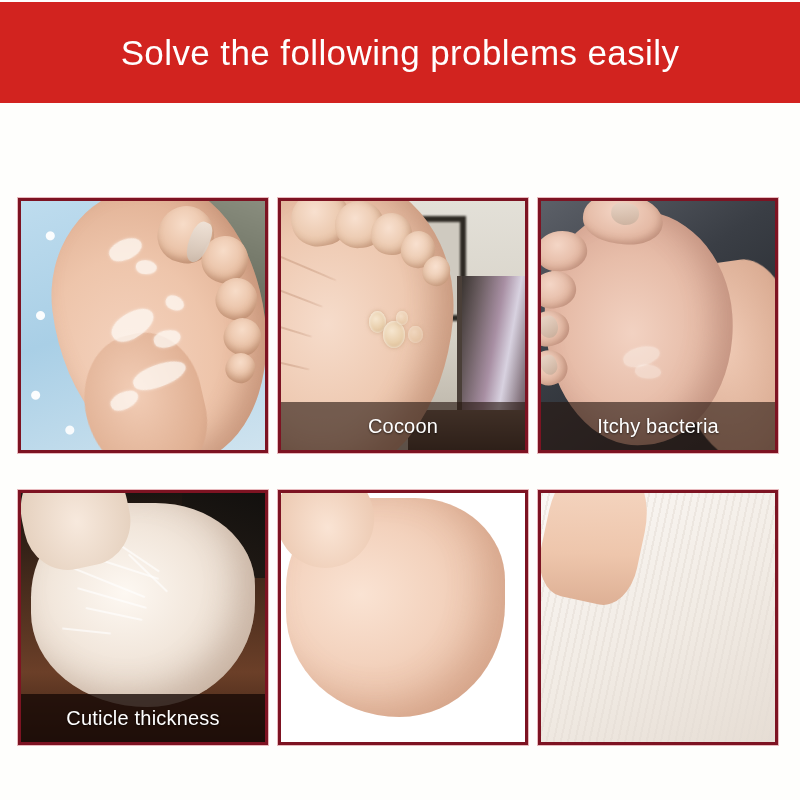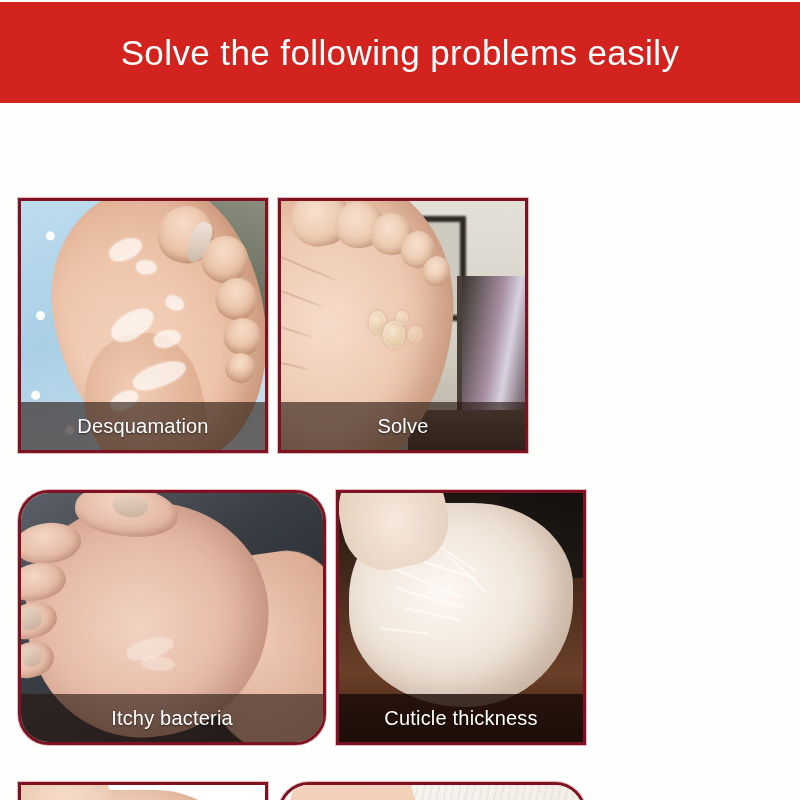--- a/index.html
+++ b/index.html
@@ -54,22 +54,21 @@
     width: 250px;
     height: 255px;
     box-sizing: border-box;
     border: 3px solid #7d1322;
     position: relative;
     overflow: hidden;
     background: #cfcfcf;
     box-shadow: 0 0 0 1px #e8b9bd;
   }
   .card.wide {
-    width: 308px;
-    border-radius: 31px;
+    width: 240px;
   }
   .photo {
     position: absolute;
     inset: 0;
     overflow: hidden;
   }
   .caption {
     position: absolute;
     left: 0;
     right: 0;
@@ -347,21 +346,20 @@
         <div class="flake c1-f6"></div>
         <div class="flake c1-f7"></div>
       </div>
       <div class="c1-toe c1-t1"></div>
       <div class="c1-toe c1-t2"></div>
       <div class="c1-toe c1-t3"></div>
       <div class="c1-toe c1-t4"></div>
       <div class="c1-toe c1-t5"></div>
       <div class="c1-nail"></div>
     </div>
-    <div class="caption dark">Desquamation</div>
   </div>
 
   <div class="card">
     <div class="photo">
       <div class="bg-2"></div>
       <div class="c2-frame"></div>
       <div class="c2-door"></div>
       <div class="c2-floor"></div>
       <div class="c2-sole">
         <div class="crease c2-cr1"></div>
@@ -372,21 +370,21 @@
       <div class="c2-toe c2-t1"></div>
       <div class="c2-toe c2-t2"></div>
       <div class="c2-toe c2-t3"></div>
       <div class="c2-toe c2-t4"></div>
       <div class="c2-toe c2-t5"></div>
       <div class="callus c2-k1"></div>
       <div class="callus c2-k2"></div>
       <div class="callus c2-k3"></div>
       <div class="callus c2-k4"></div>
     </div>
-    <div class="caption dark">Solve</div>
+    <div class="caption dark">Cocoon</div>
   </div>
 
   <div class="card wide">
     <div class="photo">
       <div class="bg-3"></div>
       <div class="c3-hand"></div>
       <div class="c3-sole">
         <div class="flake c3-f1"></div>
         <div class="flake c3-f2"></div>
       </div>

